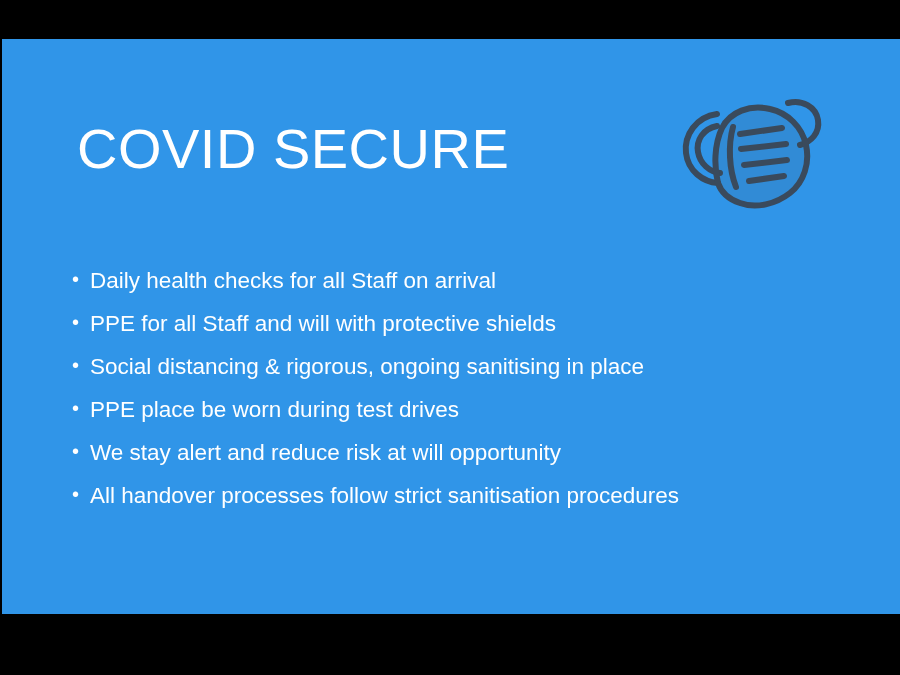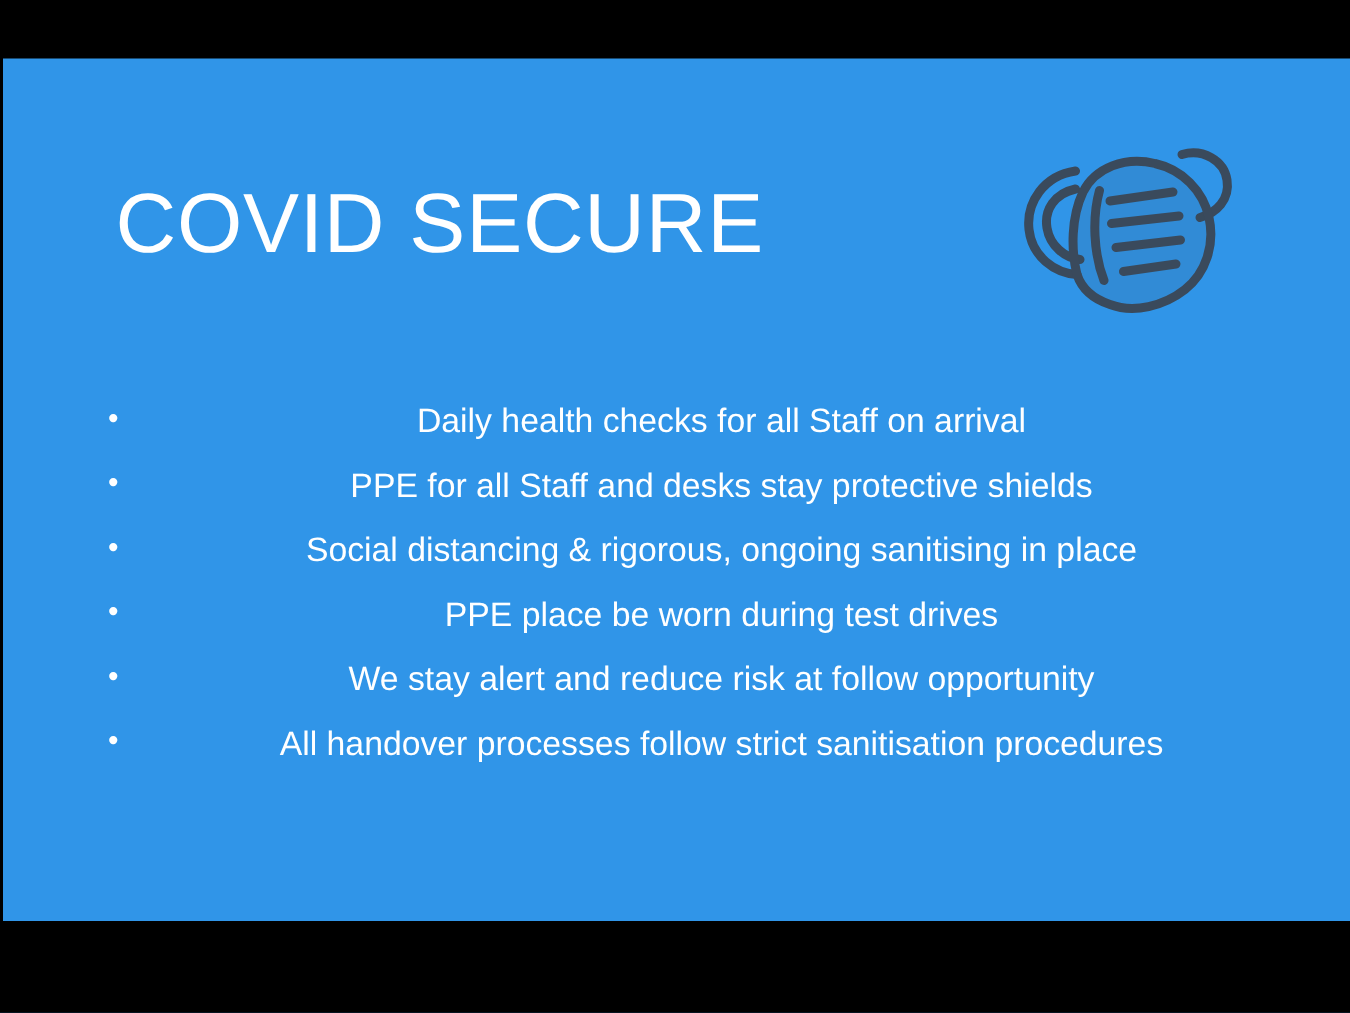--- a/index.html
+++ b/index.html
@@ -75,21 +75,20 @@
   .bullet .dot {
     width: 18px;
     flex: 0 0 18px;
     font-size: 20px;
     line-height: 1.25;
     color: #ffffff;
   }
   .bullet .text {
     flex: 1 1 auto;
     white-space: nowrap;
-    text-align: center;
   }
 </style>
 </head>
 <body>
 
 <div class="stage">
 
   <div class="letterbox-top"></div>
 
   <div class="slide">
@@ -117,33 +116,33 @@
       </svg>
     </div>
 
     <div class="bullets">
       <div class="bullet">
         <span class="dot">•</span>
         <span class="text">Daily health checks for all Staff on arrival</span>
       </div>
       <div class="bullet">
         <span class="dot">•</span>
-        <span class="text">PPE for all Staff and desks stay protective shields</span>
+        <span class="text">PPE for all Staff and will with protective shields</span>
       </div>
       <div class="bullet">
         <span class="dot">•</span>
         <span class="text">Social distancing &amp; rigorous, ongoing sanitising in place</span>
       </div>
       <div class="bullet">
         <span class="dot">•</span>
         <span class="text">PPE place be worn during test drives</span>
       </div>
       <div class="bullet">
         <span class="dot">•</span>
-        <span class="text">We stay alert and reduce risk at follow opportunity</span>
+        <span class="text">We stay alert and reduce risk at will opportunity</span>
       </div>
       <div class="bullet">
         <span class="dot">•</span>
         <span class="text">All handover processes follow strict sanitisation procedures</span>
       </div>
     </div>
 
   </div>
 
   <div class="letterbox-bottom"></div>

